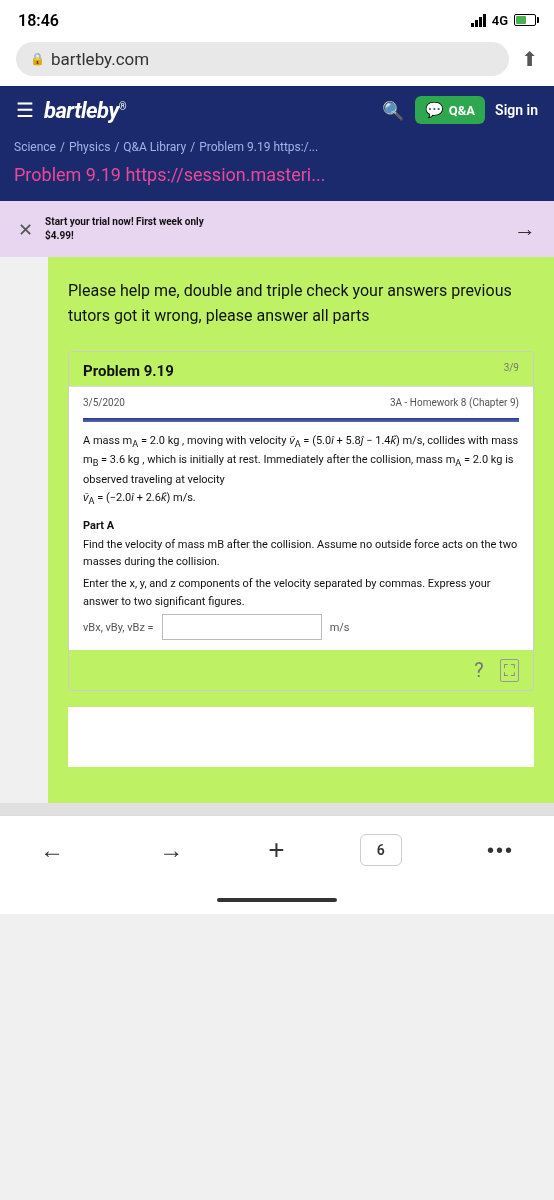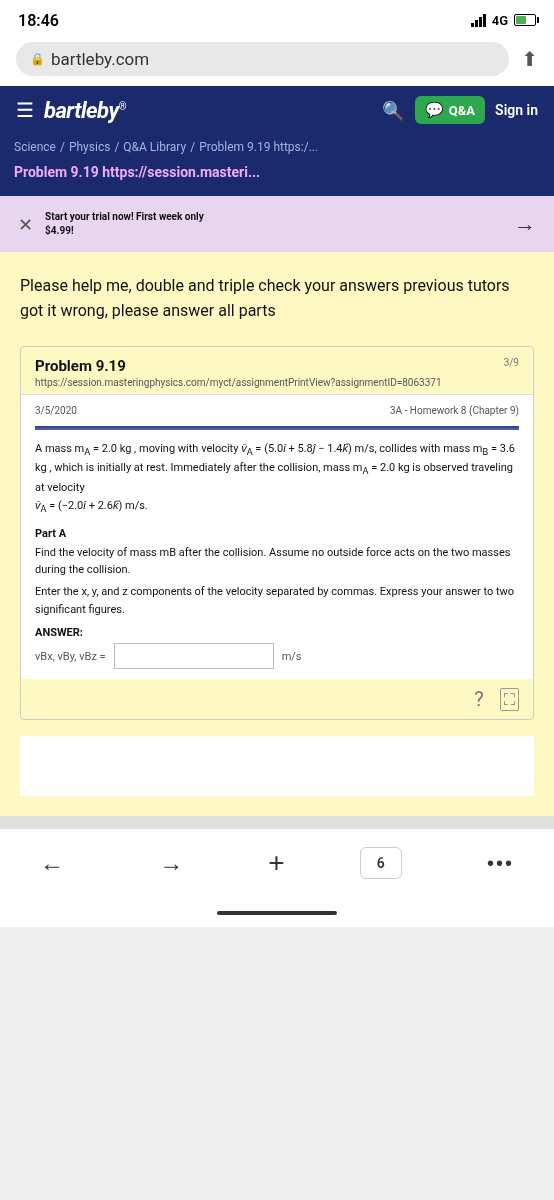--- a/index.html
+++ b/index.html
@@ -192,23 +192,23 @@
       text-decoration: none;
       cursor: pointer;
     }
 
     
     .page-title-bar {
       background: #1a2a6c;
       padding: 6px 14px 16px 14px;
     }
     .page-title {
-      color: #f0abfc;
-      font-size: 14px;
-      font-weight: 700;
+      color: #ec4899;
+      font-size: 18px;
+      font-weight: 400;
     }
 
     
     .trial-banner {
       background: #e8d5f0;
       padding: 14px 18px;
       display: flex;
       align-items: center;
       justify-content: space-between;
     }
@@ -227,22 +227,23 @@
     }
     .trial-banner-arrow {
       color: #333;
       font-size: 22px;
       cursor: pointer;
       margin-left: 10px;
     }
 
     
     .main-content {
-      background: #fef9c3;
-      padding: 22px 20px 20px 20px;
+      background: #bef264;
+      padding: 22px 20px 36px 20px;
+      margin-left: 48px;
     }
     .question-intro {
       font-size: 16px;
       color: #111;
       line-height: 1.55;
       margin-bottom: 22px;
     }
 
     
     .problem-card {
@@ -508,42 +509,40 @@
   <span class="trial-banner-arrow">→</span>
 </div>
 
 <div class="main-content">
   <p class="question-intro">Please help me, double and triple check your answers previous tutors got it wrong, please answer all parts</p>
 
   <div class="problem-card">
     <div class="problem-card-header">
       <span class="problem-card-page">3/9</span>
       <div class="problem-card-title">Problem 9.19</div>
-      <div class="problem-card-url">https://session.masteringphysics.com/myct/assignmentPrintView?assignmentID=8063371</div>
     </div>
 
     <div class="problem-card-body">
       <div class="problem-card-date-row">
         <span class="problem-card-date">3/5/2020</span>
         <span class="problem-card-homework">3A - Homework 8 (Chapter 9)</span>
       </div>
       <div class="problem-card-separator"></div>
 
       <p class="problem-text">
         A mass m<sub>A</sub> = 2.0 kg , moving with velocity <span class="math-vec">v̄</span><sub>A</sub> = (5.0<em>î</em> + 5.8<em>ĵ</em> − 1.4<em>k̂</em>) m/s, collides with mass m<sub>B</sub> = 3.6 kg , which is initially at rest. Immediately after the collision, mass m<sub>A</sub> = 2.0 kg is observed traveling at velocity<br>
         <span class="math-vec">v̄</span><sub>A</sub> = (−2.0<em>î</em> + 2.6<em>k̂</em>) m/s.
       </p>
 
       <div class="part-label">Part A</div>
 
       <p class="part-desc">Find the velocity of mass mB after the collision. Assume no outside force acts on the two masses during the collision.</p>
 
       <p class="part-instruction">Enter the x, y, and z components of the velocity separated by commas. Express your answer to two significant figures.</p>
 
-      <div class="answer-label">ANSWER:</div>
       <div class="answer-row">
         <span class="answer-prefix">vBx, vBy, vBz =</span>
         <input class="answer-input" type="text" style="">
         <span class="answer-unit">m/s</span>
       </div>
     </div>
 
     <div class="card-footer">
       <span class="help-icon">?</span>
       <span class="expand-icon">⛶</span>

